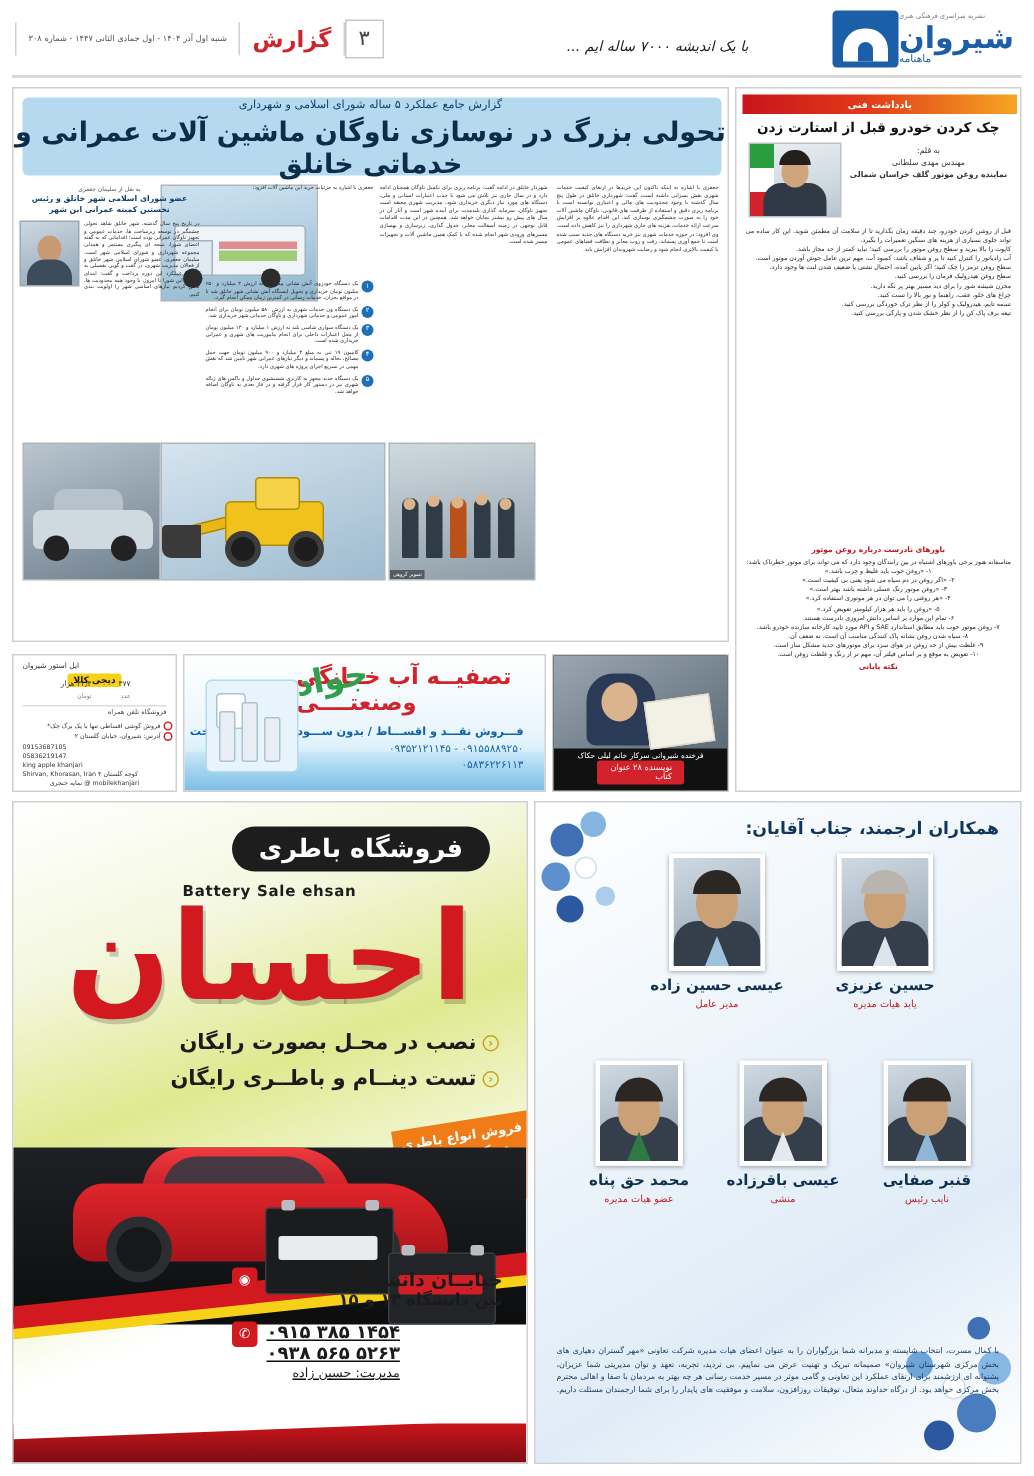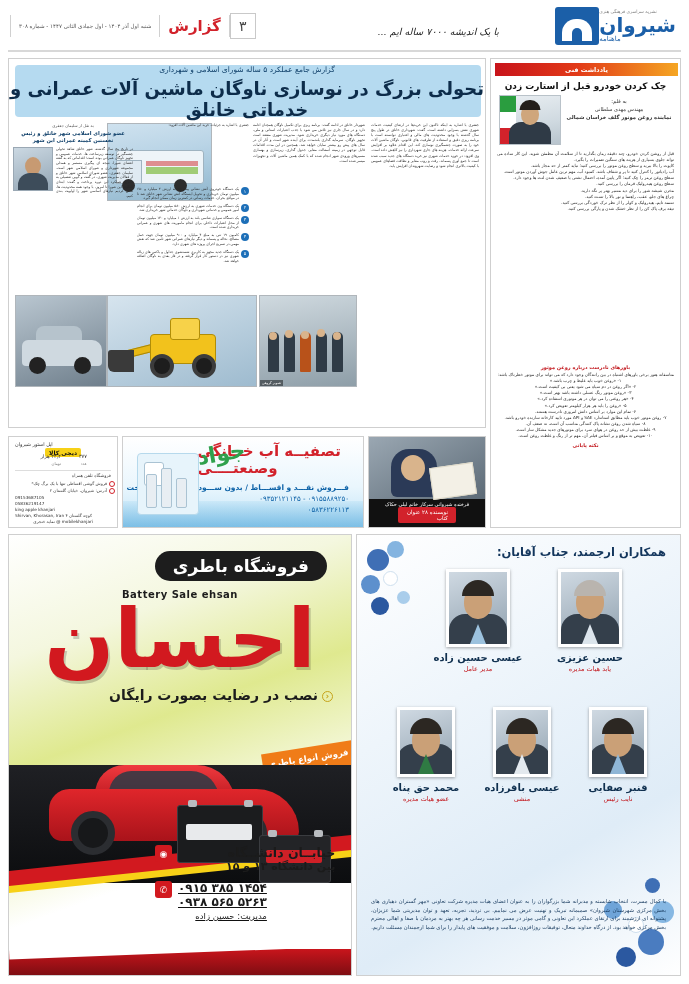--- a/index.html
+++ b/index.html
@@ -342,21 +342,24 @@
       <div class="am-foot">mobilekhanjari @ نمایه خنجری</div>
     </div>
   </div>
 
   <div class="battery">
     <div class="bt-pill">فروشگاه باطری</div>
     <div class="bt-big">احسان</div>
     <div class="bt-en">Battery  Sale ehsan</div>
 
     <div class="bt-f" style="top:152px;">
-      <span class="bullet">‹</span><span>نصب در رضایت بصورت رایگان</span>
+      <span class="bullet">‹</span><span>نصب در محـل بصورت رایگان</span>
+    </div>
+    <div class="bt-f" style="top:176px;">
+      <span class="bullet">‹</span><span>تست دینــام و باطــری رایگان</span>
     </div>
 
     <div class="bt-ribbon">فروش انواع باطری سبک و سنگین بصورت تخصصی و حرفه ای</div>
 
     <div class="bt-road"></div>
     <div class="bt-swoosh"></div>
     <div class="bt-swoosh2"></div>
 
     <div class="bt-car">
       <div class="bt-carroof"></div>

